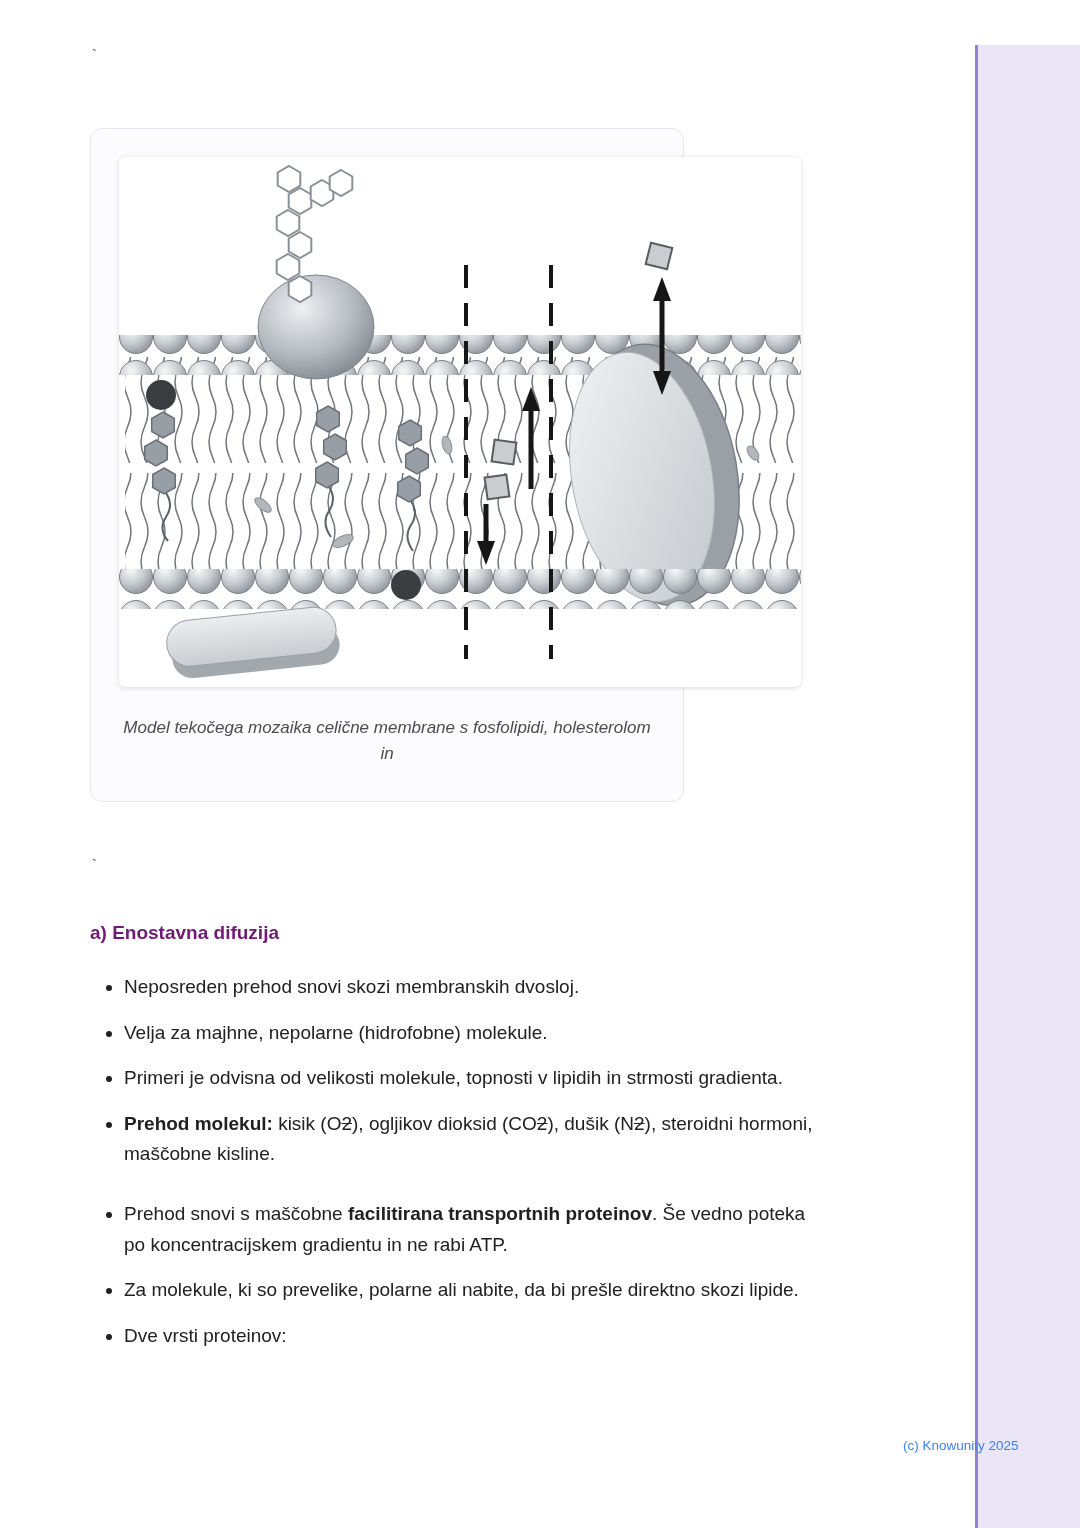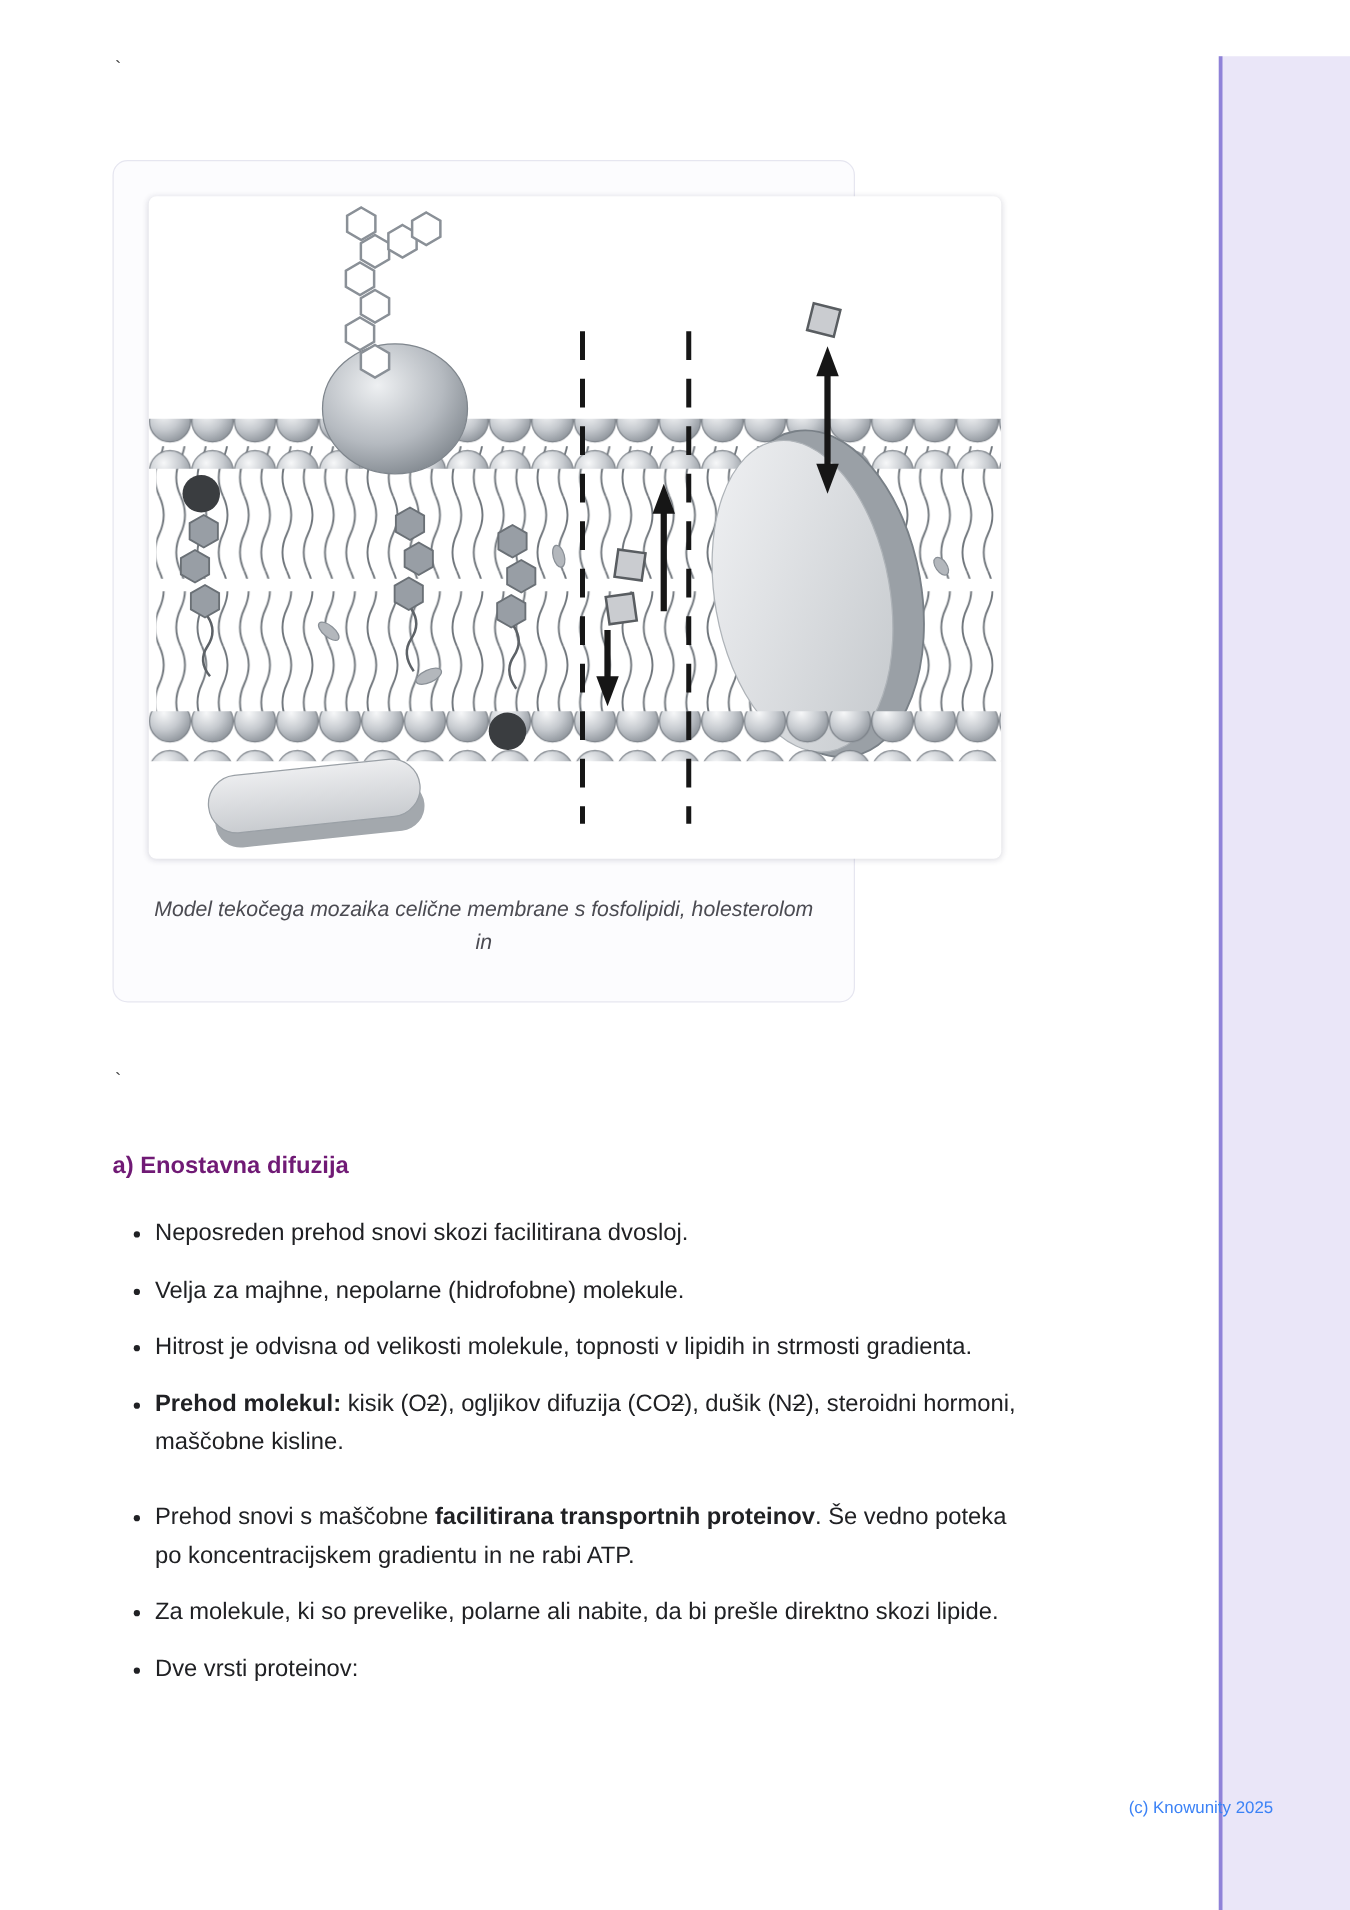--- a/index.html
+++ b/index.html
@@ -168,24 +168,24 @@
     <div class="figure-caption">
       <div>Model tekočega mozaika celične membrane s fosfolipidi, holesterolom in</div>
     </div>
   </div>
 
   <span class="tick tick-mid">`</span>
 
   <div class="content">
     <h3>a) Enostavna difuzija</h3>
     <ul>
-        <li><span>Neposreden prehod snovi skozi facilitirana dvosloj.</span></li>
+        <li><span>Neposreden prehod snovi skozi membranskih dvosloj.</span></li>
         <li><span>Velja za majhne, nepolarne (hidrofobne) molekule.</span></li>
-        <li><span>Hitrost je odvisna od velikosti molekule, topnosti v lipidih in strmosti gradienta.</span></li>
-        <li><span class="b">Prehod molekul:</span><span> kisik (O</span><span class="strike">2</span><span>), ogljikov difuzija (CO</span><span class="strike">2</span><span>), dušik (N</span><span class="strike">2</span><span>), steroidni hormoni, maščobne kisline.</span></li>
+        <li><span>Primeri je odvisna od velikosti molekule, topnosti v lipidih in strmosti gradienta.</span></li>
+        <li><span class="b">Prehod molekul:</span><span> kisik (O</span><span class="strike">2</span><span>), ogljikov dioksid (CO</span><span class="strike">2</span><span>), dušik (N</span><span class="strike">2</span><span>), steroidni hormoni, maščobne kisline.</span></li>
       </ul>
 
     <ul>
         <li><span>Prehod snovi s maščobne </span><span class="b">facilitirana transportnih proteinov</span><span>. Še vedno poteka po koncentracijskem gradientu in ne rabi ATP.</span></li>
         <li><span>Za molekule, ki so prevelike, polarne ali nabite, da bi prešle direktno skozi lipide.</span></li>
         <li><span>Dve vrsti proteinov:</span></li>
       </ul>
   </div>
 
   <div class="footer">(c) Knowunity 2025</div>

